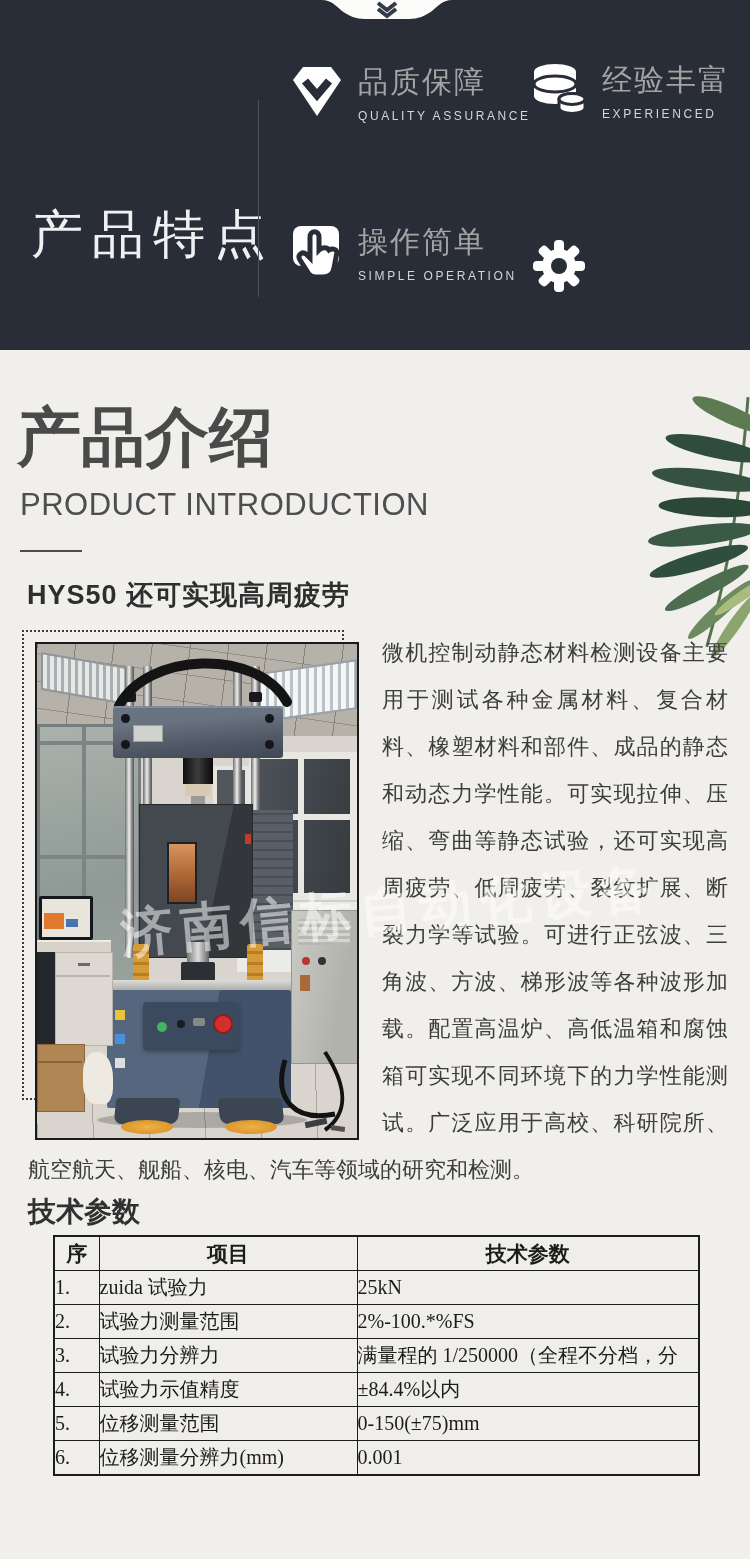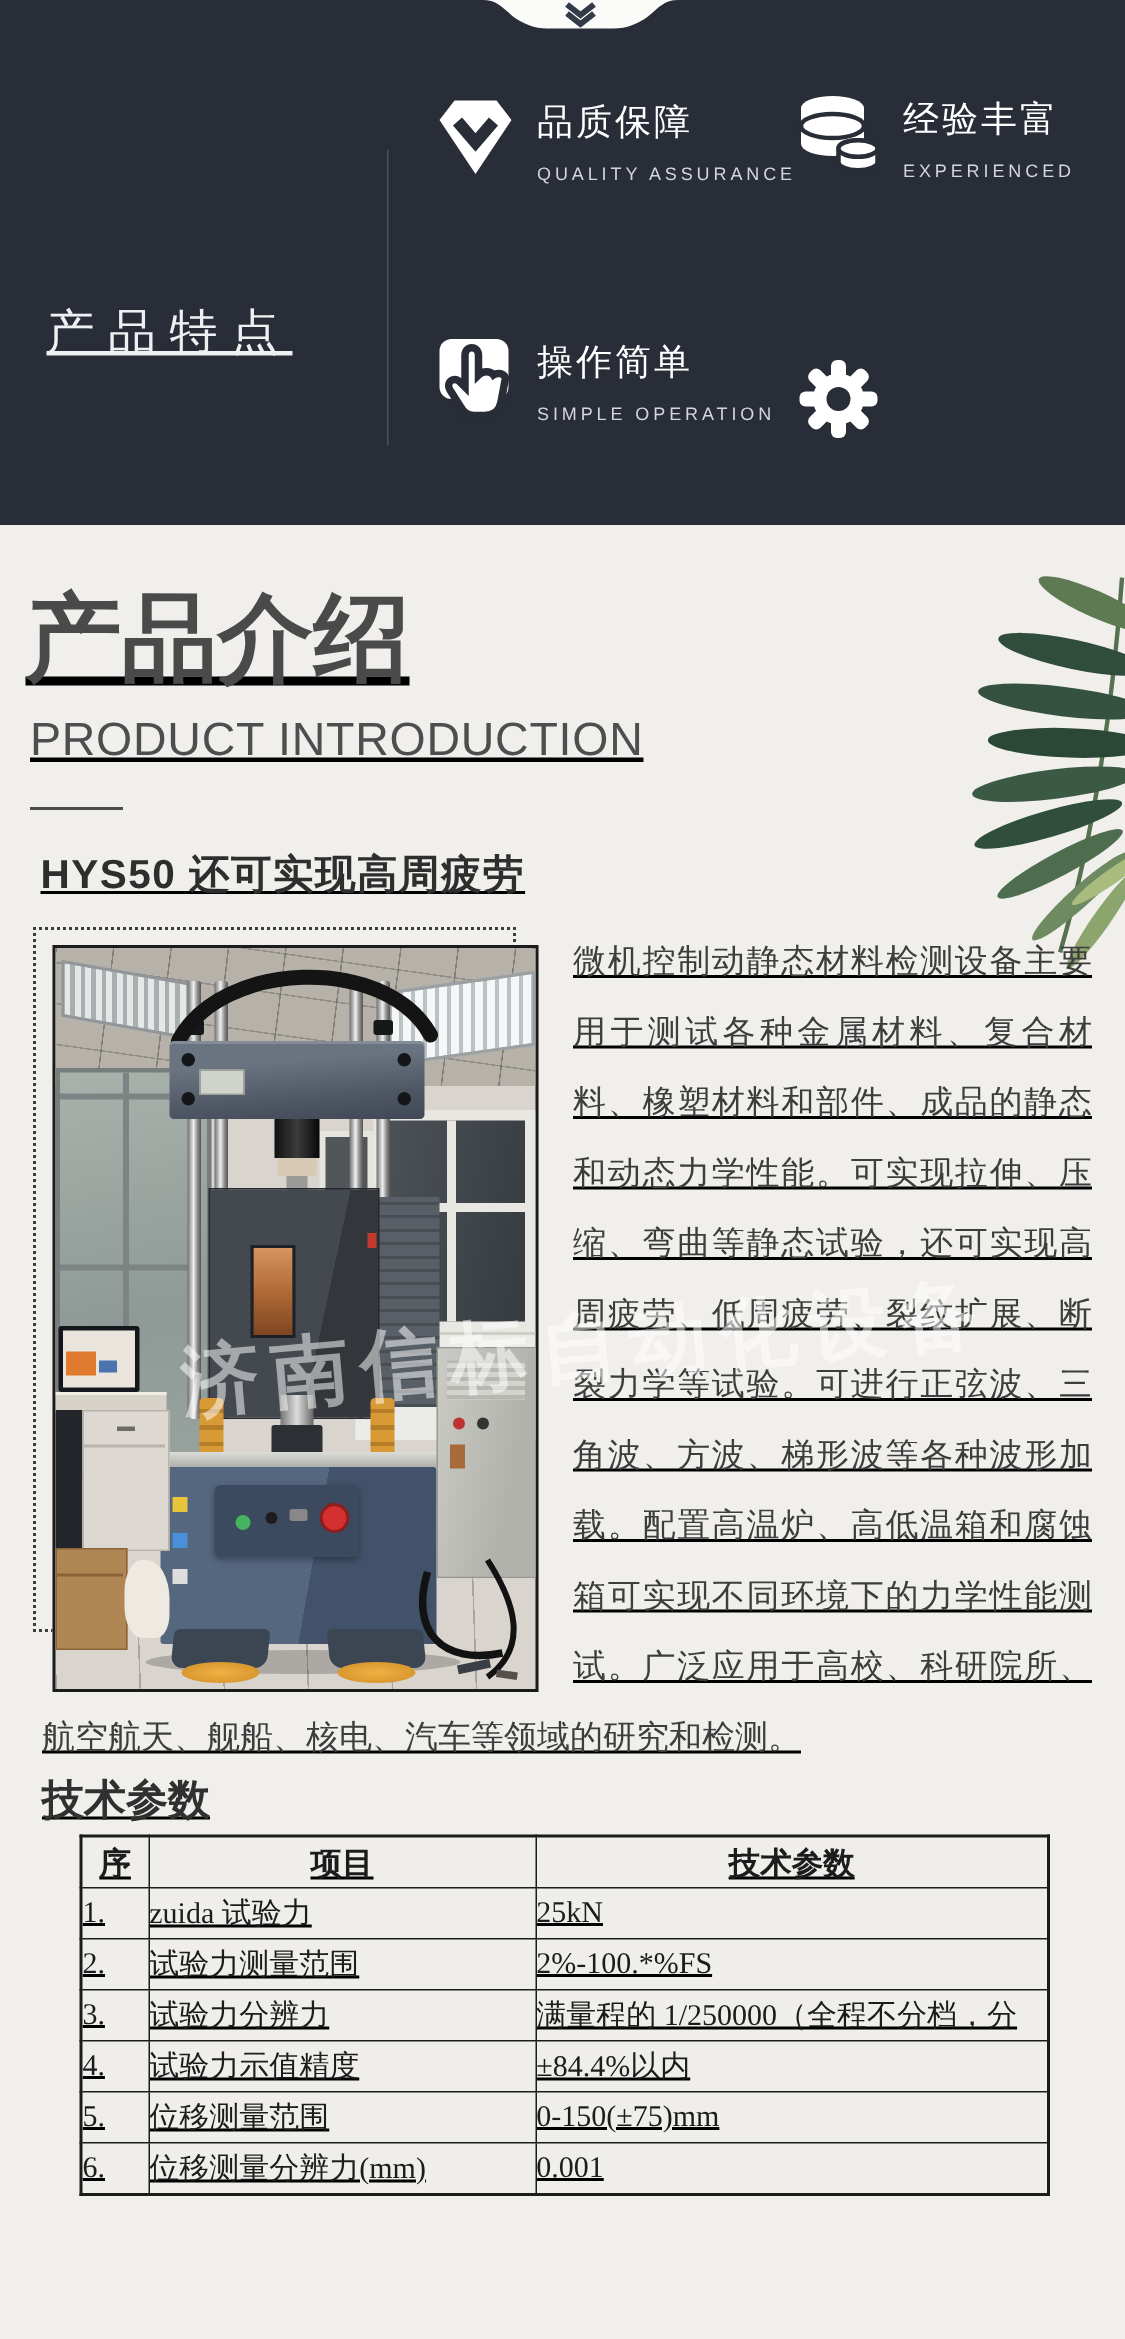--- a/index.html
+++ b/index.html
@@ -11,33 +11,33 @@
   }
   
   .hero{position:absolute;left:0;top:0;width:750px;height:350px;background:#292d37;}
   .notch{position:absolute;left:322px;top:0;width:130px;height:22px;}
   .hero-title-en{
     position:absolute;left:34px;top:110px;color:#fff;font-weight:800;
     font-size:34px;line-height:37px;letter-spacing:1.5px;
   }
   .hero-title-cn{
     position:absolute;left:31px;top:200px;color:#eef0f2;
-    font-size:32px;letter-spacing:9px;font-weight:400;text-decoration:underline;
+    font-size:52px;letter-spacing:9px;font-weight:400;
   }
   .hero-divider{position:absolute;left:258px;top:100px;width:1px;height:197px;background:#4b505a;}
   .feature{position:absolute;display:flex;align-items:flex-start;gap:15px;}
   .f1{left:291px;top:64px;}
   .f2{left:531px;top:62px;}
   .f3{left:291px;top:224px;}
   .f4{left:531px;top:238px;}
   .f-icon{flex:0 0 auto;}
-  .f-cn{color:#ffffff;font-size:24px;line-height:36px;letter-spacing:2px;font-weight:500;}
+  .f-cn{color:#a3a3a3;font-size:30px;line-height:36px;letter-spacing:2px;font-weight:500;}
   .f-en{color:#d3d6da;font-size:12px;letter-spacing:2.6px;margin-top:9px;font-weight:400;}
   
-  .intro{position:absolute;left:0;top:336px;width:750px;height:1209px;padding:0;text-decoration:underline;}
+  .intro{position:absolute;left:0;top:348px;width:750px;height:1209px;padding:0;}
   .leaf-deco{position:absolute;right:0;top:38px;width:118px;height:272px;z-index:0;}
   .intro-cn{
     margin:0;padding:54px 0 0 17px;font-size:64px;line-height:70px;
     font-weight:900;color:#4a4a4b;letter-spacing:0px;position:relative;z-index:1;
   }
   .intro-en{margin:16px 0 0 20px;font-size:31px;line-height:34px;color:#4e4e50;letter-spacing:0.5px;}
   .intro-rule{margin:28px 0 0 20px;width:62px;height:2px;background:#4c4c4c;}
   .model-title{margin:27px 0 0 27px;font-size:27px;line-height:32px;font-weight:700;color:#2e2e2e;letter-spacing:1px;}
   .content{margin:18px 22px 0 28px;position:relative;}
   .desc{

